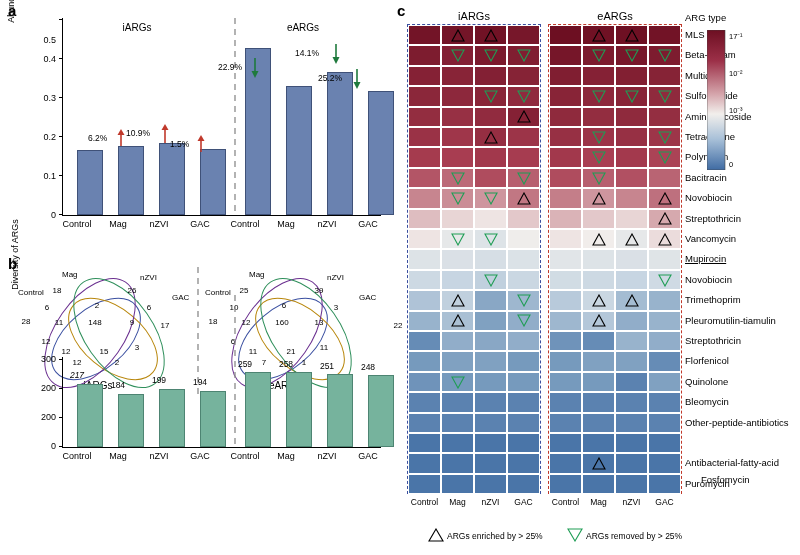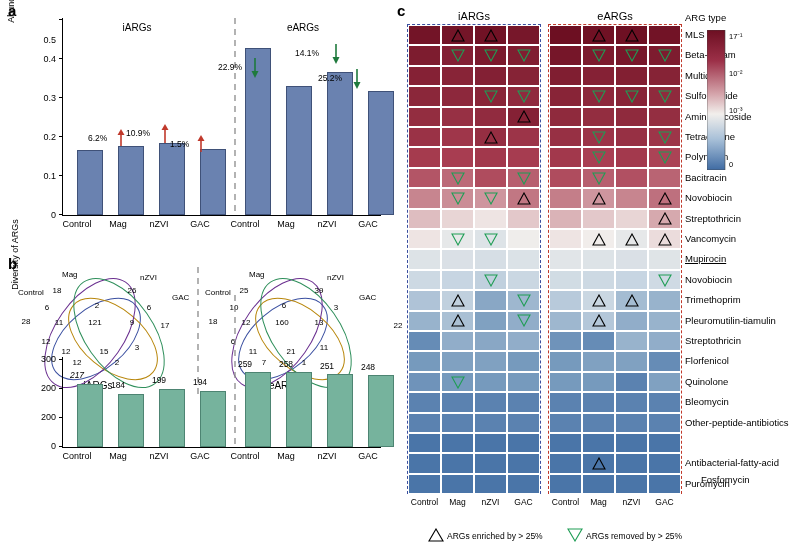--- a/index.html
+++ b/index.html
@@ -155,21 +155,21 @@
   <div class="venn-label" style="left:18px;top:33px;">Control</div>
   <div class="venn-label" style="left:172px;top:38px;">GAC</div>
 
   <div class="venn-num" style="left:48px;top:31px;width:18px;">18</div>
   <div class="venn-num" style="left:123px;top:31px;width:18px;">26</div>
   <div class="venn-num" style="left:38px;top:48px;width:18px;">6</div>
   <div class="venn-num" style="left:88px;top:46px;width:18px;">2</div>
   <div class="venn-num" style="left:140px;top:48px;width:18px;">6</div>
   <div class="venn-num" style="left:17px;top:62px;width:18px;">28</div>
   <div class="venn-num" style="left:50px;top:63px;width:18px;">11</div>
-  <div class="venn-num" style="left:83px;top:63px;width:24px;">121</div>
+  <div class="venn-num" style="left:83px;top:63px;width:24px;">148</div>
   <div class="venn-num" style="left:123px;top:63px;width:18px;">9</div>
   <div class="venn-num" style="left:156px;top:66px;width:18px;">17</div>
   <div class="venn-num" style="left:37px;top:82px;width:18px;">12</div>
   <div class="venn-num" style="left:57px;top:92px;width:18px;">12</div>
   <div class="venn-num" style="left:95px;top:92px;width:18px;">15</div>
   <div class="venn-num" style="left:128px;top:88px;width:18px;">3</div>
   <div class="venn-num" style="left:68px;top:103px;width:18px;">12</div>
   <div class="venn-num" style="left:108px;top:103px;width:18px;">2</div>
   <div class="venn-title" style="left:58px;top:125px;width:80px;">iARGs</div>
 

